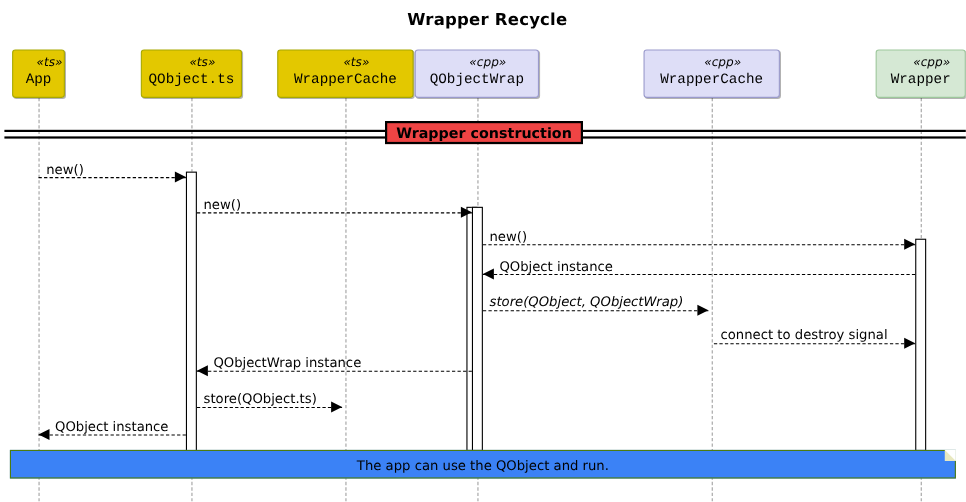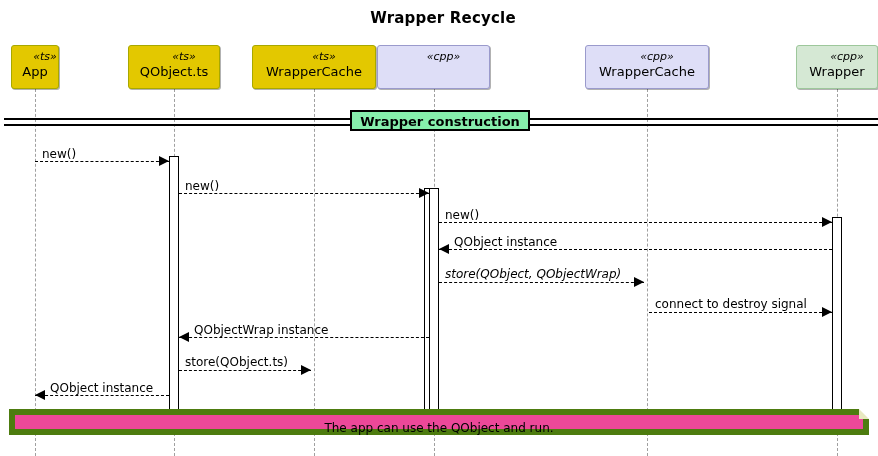--- a/index.html
+++ b/index.html
@@ -28,21 +28,21 @@
     border-radius:3px;
     text-align:center;
     padding-top:4px;
     line-height:1.25;
     box-shadow:1px 1px 0 rgba(0,0,0,.30);
   }
   .participant .stereo{
     display:block;font-style:italic;font-size:11px;color:#000;margin-left:20px;
   }
   .participant .pname{
-    display:block;font-size:13px;color:#000;
+    display:block;font-size:13px;color:#000;font-family:Liberation Mono, monospace;
   }
   .p-ts{background:#E3C800;border-color:#A8A800;}
   .p-cpp{background:#DEDEF7;border-color:#9A9ACC;}
   .p-qobj{background:#D5E8D4;border-color:#9DC79B;}
 
   
   .lifeline{
     position:absolute;width:0;
     border-left:1px dashed #A0A0A0;
   }
@@ -55,21 +55,21 @@
     box-sizing:border-box;
   }
 
   
   .divider-line{
     position:absolute;left:0;width:878px;height:0;
     border-top:2px solid #000000;
   }
   .divider-box{
     position:absolute;
-    background:#86efac;
+    background:#ef4444;
     border:2px solid #000000;
     box-sizing:border-box;
     font-size:13px;font-weight:bold;color:#000;
     text-align:center;
     line-height:20px;
     white-space:nowrap;
     padding:0 8px;
   }
 
   
@@ -93,22 +93,22 @@
   }
   .arrow-left{
     border-top:5px solid transparent;
     border-bottom:5px solid transparent;
     border-right:10px solid #000000;
   }
 
   
   .note{
     position:absolute;
-    background:#ec4899;
-    border:6px solid #4d7c0f;
+    background:#3b82f6;
+    border:1px solid #4d7c0f;
     box-sizing:border-box;
     font-size:12px;color:#000;
     text-align:center;
     white-space:nowrap;
   }
   .note-fold{
     position:absolute;
     width:0;height:0;
     border-left:10px solid #E8E8C0;
     border-top:10px solid #FFFFFF;
@@ -181,20 +181,21 @@
       <div class="participant p-ts" style="left: 124px; top: 45px; width: 92px; height: 44px;">
         <span class="stereo">«ts»</span>
         <span class="pname">QObject.ts</span>
       </div>
       <div class="participant p-ts" style="left: 248px; top: 45px; width: 124px; height: 44px;">
         <span class="stereo">«ts»</span>
         <span class="pname">WrapperCache</span>
       </div>
       <div class="participant p-cpp" style="left: 373px; top: 45px; width: 113px; height: 44px;">
         <span class="stereo">«cpp»</span>
+        <span class="pname">QObjectWrap</span>
       </div>
       <div class="participant p-cpp" style="left: 581px; top: 45px; width: 124px; height: 44px;">
         <span class="stereo">«cpp»</span>
         <span class="pname">WrapperCache</span>
       </div>
       <div class="participant p-qobj" style="left: 792px; top: 45px; width: 82px; height: 44px;">
         <span class="stereo">«cpp»</span>
         <span class="pname">Wrapper</span>
       </div>
     </div>

